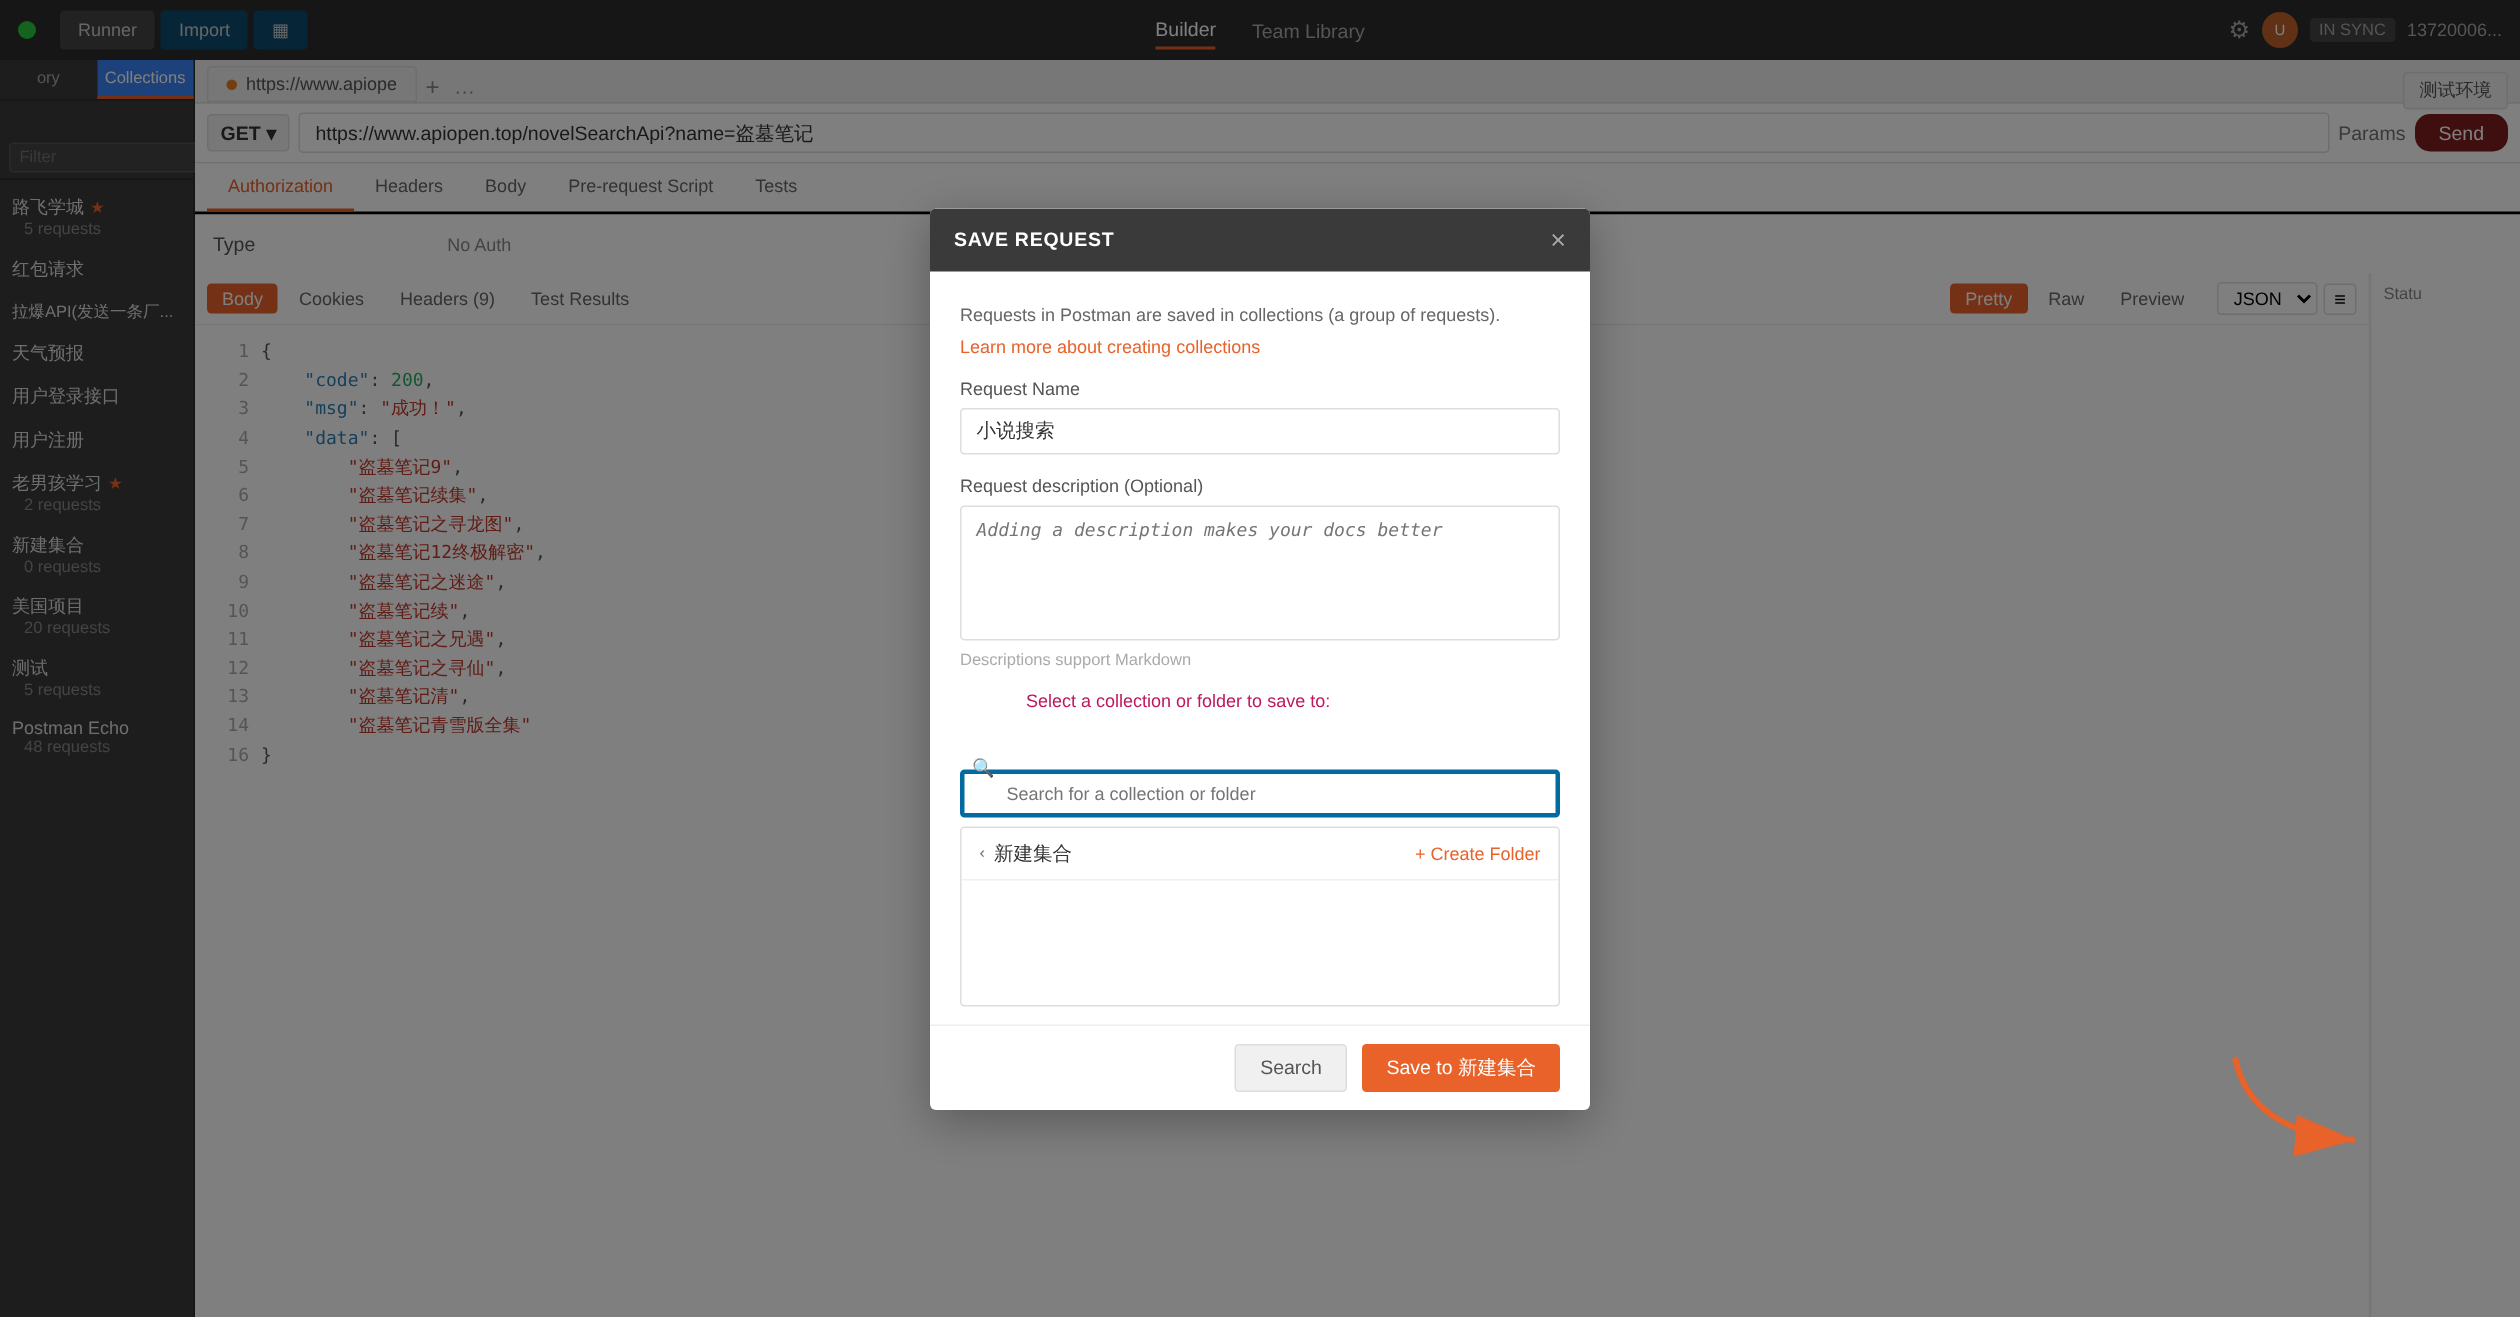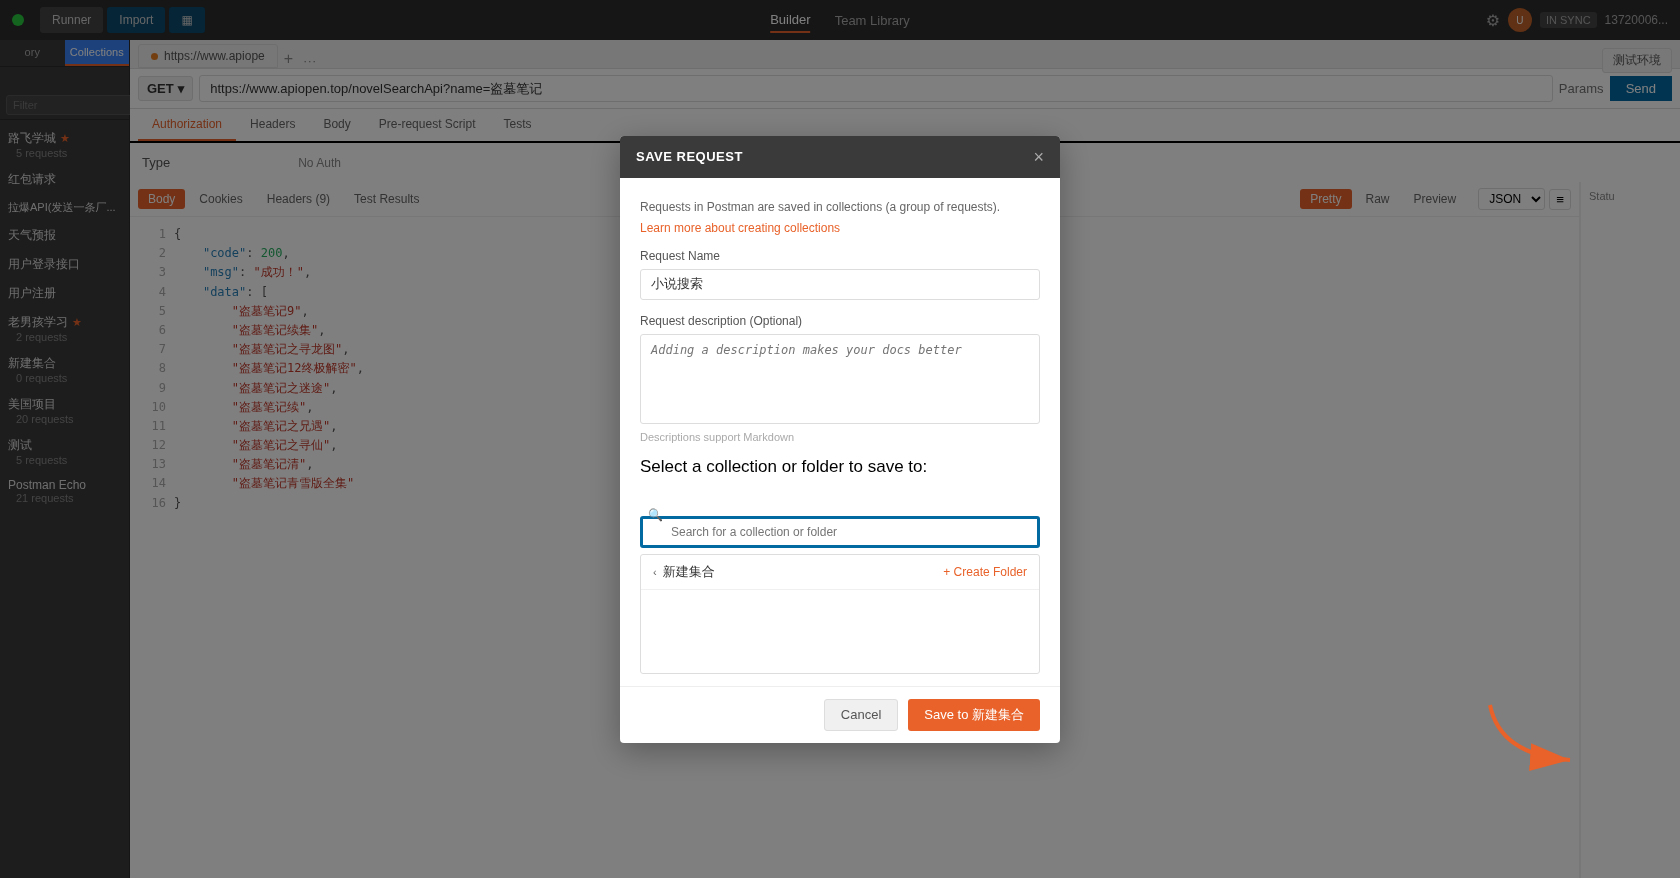--- a/index.html
+++ b/index.html
@@ -50,21 +50,21 @@
     .content { flex: 1; display: flex; flex-direction: column; background: #f5f5f5; overflow: hidden; }
     .tab-item { background: #eee; border: 1px solid #ddd; border-radius: 3px 3px 0 0; padding: 4px 12px; font-size: 12px; color: #555; display: flex; align-items: center; gap: 6px; cursor: pointer; }
     .tab-item .dot { width: 7px; height: 7px; border-radius: 50%; background: #e67e22; }
     .tab-add { background: none; border: none; color: #888; font-size: 16px; cursor: pointer; padding: 0 6px; }
     .tab-more { background: none; border: none; color: #888; cursor: pointer; padding: 0 4px; }
 
     .request-bar { display: flex; align-items: center; padding: 6px 8px; background: #fff; border-bottom: 1px solid #ddd; gap: 6px; }
     .method-select { background: #f0f0f0; border: 1px solid #ddd; padding: 4px 8px; border-radius: 3px; font-size: 13px; color: #333; font-weight: 600; cursor: pointer; display: flex; align-items: center; gap: 4px; }
     .url-input { flex: 1; border: 1px solid #ddd; padding: 5px 10px; border-radius: 3px; font-size: 13px; color: #333; background: #fff; }
     .params-btn { background: none; border: none; color: #737373; font-size: 13px; cursor: pointer; }
-    .send-btn { background: #0369a1; border: none; color: #fff; padding: 5px 16px; border-radius: 0; font-size: 13px; cursor: pointer; }
+    .send-btn { background: #7f1d1d; border: none; color: #fff; padding: 5px 16px; border-radius: 10px; font-size: 13px; cursor: pointer; }
 
     
     .request-tabs { display: flex; background: #fff; border-bottom: 2px solid #000000; padding: 0 8px; }
     .req-tab { padding: 8px 14px; font-size: 12px; color: #666; cursor: pointer; border-bottom: 2px solid transparent; }
     .req-tab.active { color: #e8622a; border-bottom: 2px solid #e8622a; }
 
     
     .response-area { display: flex; flex: 1; overflow: hidden; background: #fff; }
     .response-left { flex: 1; display: flex; flex-direction: column; border-right: 1px solid #eee; }
     .response-body-tabs { display: flex; padding: 6px 8px; gap: 4px; border-bottom: 1px solid #eee; align-items: center; }
@@ -107,21 +107,21 @@
       width: 100%; border: 1px solid #ddd; border-radius: 3px;
       padding: 7px 10px; font-size: 13px; color: #333; background: #fff;
       outline: none;
     }
     .form-textarea {
       width: 100%; border: 1px solid #ddd; border-radius: 3px;
       padding: 8px 10px; font-size: 12px; color: #aaa; background: #fff;
       resize: none; height: 90px; font-style: italic; outline: none;
     }
     .form-hint { font-size: 11px; color: #aaa; margin-top: 4px; }
-    .collection-select-label { font-size: 17px; color: #000000; margin-top: 14px; margin-bottom: 6px; font-weight: 500; }
+    .collection-select-label { font-size: 12px; color: #be185d; margin-top: 14px; margin-bottom: 6px; font-weight: 500; margin-left: 44px; }
     .collection-search {
       width: 100%; border: 3px solid #0369a1; border-radius: 3px;
       padding: 6px 10px 6px 28px; font-size: 12px; background: #fff; outline: none;
       color: #6d28d9;
       margin-top: 33px;
     }
     .search-container { position: relative; }
     .search-icon-inner {
       position: absolute; left: 8px; top: 50%; transform: translateY(-50%);
       color: #aaa; font-size: 12px;
@@ -260,21 +260,21 @@
       <div class="collection-item">
         <div class="collection-name">
             <span>测试</span>
           </div>
         <div class="collection-sub">5 requests</div>
       </div>
       <div class="collection-item">
         <div class="collection-name">
             <span>Postman Echo</span>
           </div>
-        <div class="collection-sub">21 requests</div>
+        <div class="collection-sub">48 requests</div>
       </div>
     </div>
   </div>
 
   <div class="content">
 
     <div style="display:flex; align-items:flex-end; background:#eee; padding: 4px 8px 0; border-bottom:1px solid #ddd; position:relative;">
       <div class="tab-item">
         <span class="dot"></span>
         <span>https://www.apiope</span>
@@ -436,21 +436,21 @@
           <div class="picker-item-left">
             <span class="picker-chevron">‹</span>
             <span>新建集合</span>
           </div>
           <span class="picker-create">+ Create Folder</span>
         </div>
       </div>
     </div>
 
     <div class="modal-footer">
-      <button class="btn-cancel">Cancel</button>
+      <button class="btn-cancel">Search</button>
       <button class="btn-save">Save to 新建集合</button>
     </div>
   </div>
 </div>
 
 <div class="arrow-annotation">
   <svg width="120" height="80" viewBox="0 0 120 80">
     <defs>
       <marker id="arrowhead" markerWidth="10" markerHeight="7" refX="10" refY="3.5" orient="auto">
         <polygon points="0 0, 10 3.5, 0 7" fill="#e8622a"></polygon>

